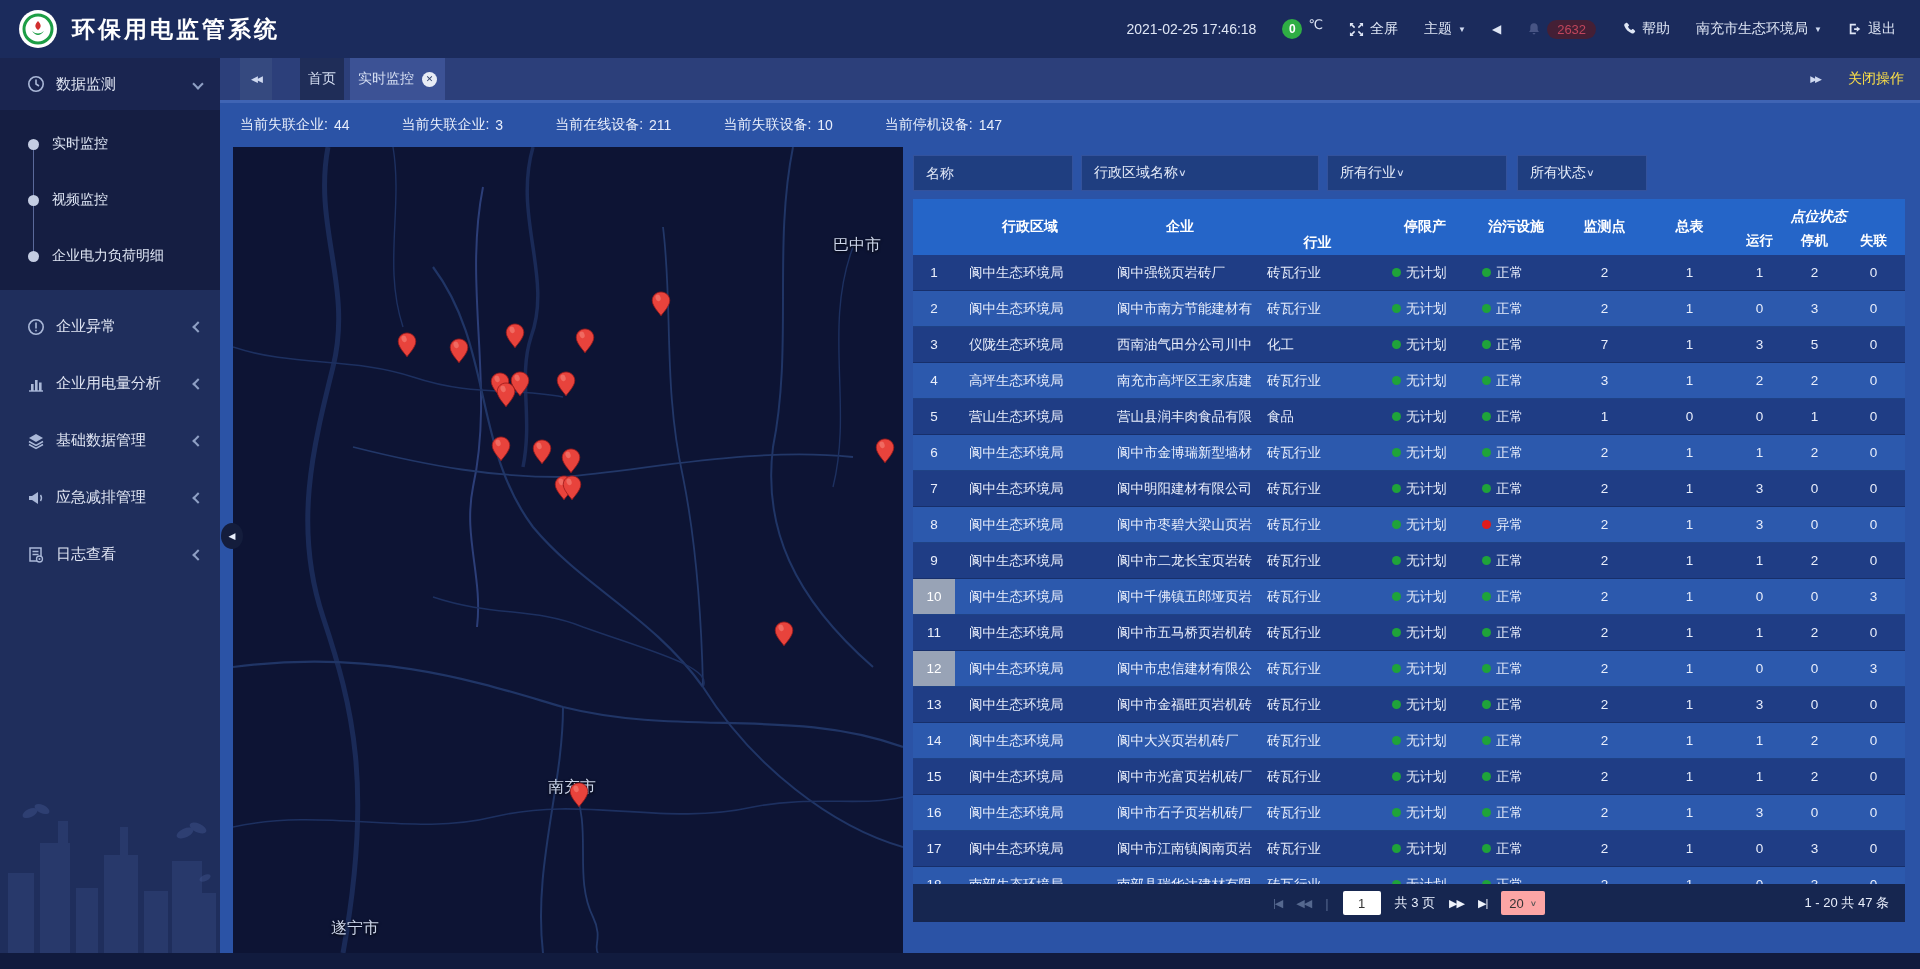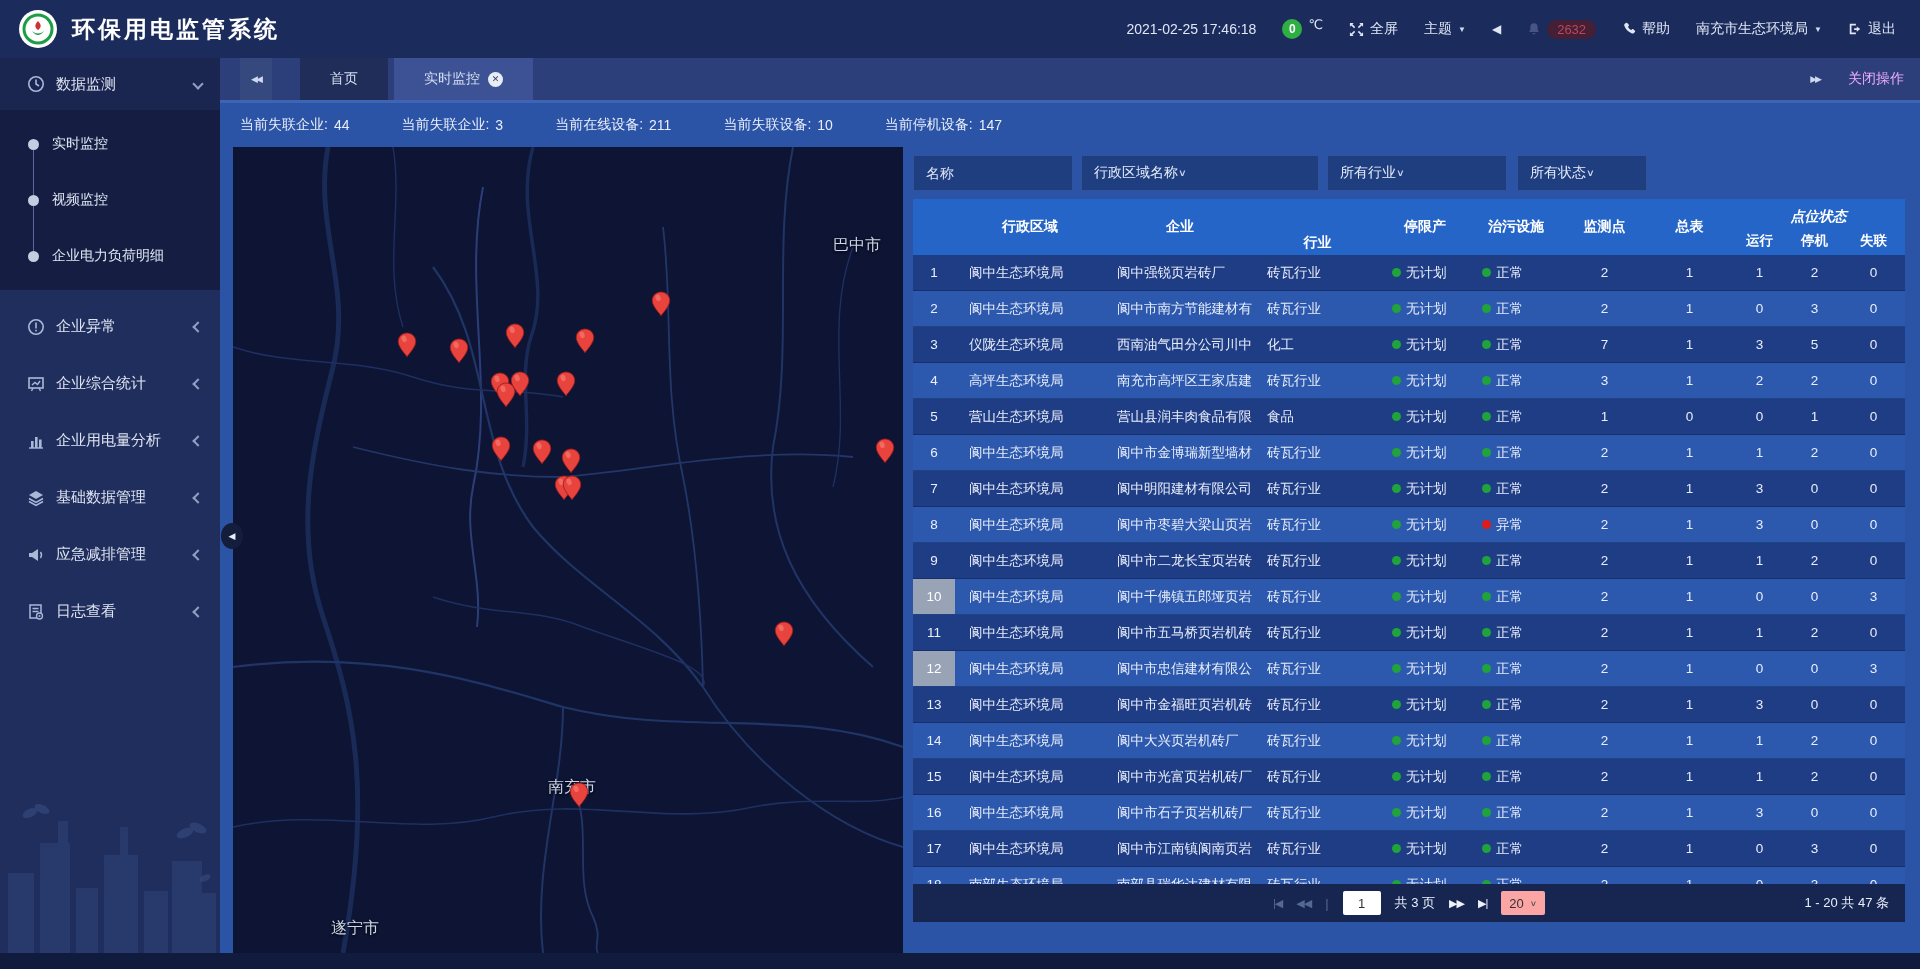--- a/index.html
+++ b/index.html
@@ -34,27 +34,27 @@
   .mi-icon { width:20px; margin-left:26px; display:flex; justify-content:center; color:#aab8d8; }
   .mi-label { margin-left:10px; font-size:15px; color:#dfe4f2; flex:1; }
   .chev { width:8px; height:8px; border-left:2px solid #8fa0c5; border-bottom:2px solid #8fa0c5; margin-right:18px; }
   .chev.down { transform:rotate(-45deg); }
   .chev.left { transform:rotate(45deg); }
   .skyline { position:absolute; bottom:0; left:0; }
 
   
   .tabbar { position:absolute; top:58px; left:220px; width:1700px; height:45px; background:#2c3f7a; border-bottom:3px solid #3f64b4; display:flex; align-items:center; z-index:5; }
   .tab-scroll { width:32px; height:42px; background:#35497f; color:#cfd9f0; display:flex; align-items:center; justify-content:center; font-size:9px; letter-spacing:-2px; margin-left:20px; cursor:pointer; }
-  .tab { height:42px; display:flex; align-items:center; padding:0 30px; font-size:14px; color:#d5def2; margin-left:24px; cursor:pointer; }
+  .tab { height:42px; display:flex; align-items:center; padding:0 8px; font-size:14px; color:#d5def2; margin-left:24px; cursor:pointer; }
   .tab.home { background:#1f2d58; margin-left:28px; }
   .tab.active { background:#3c5295; margin-left:6px; gap:8px; }
   .tab-close { width:15px; height:15px; border-radius:50%; background:#e8ecf5; color:#32436f; font-size:9px; display:flex; align-items:center; justify-content:center; }
   .tabbar-right { margin-left:auto; display:flex; align-items:center; gap:28px; padding-right:16px; }
   .tab-scroll-r { color:#cfd9f0; font-size:9px; letter-spacing:-2px; cursor:pointer; }
-  .close-ops { color:#f0abfc; font-size:14px; cursor:pointer; }
+  .close-ops { color:#fde047; font-size:14px; cursor:pointer; }
 
   
   .statsbar { position:absolute; top:103px; left:220px; width:1700px; height:44px; display:flex; align-items:center; padding-left:20px; gap:52px; color:#e8eefb; font-size:14px; }
   .stat { display:flex; gap:6px; align-items:center; }
 
   
   .map { position:absolute; left:233px; top:147px; width:670px; height:806px; background:#0d1434; overflow:hidden; }
   .map svg.roads { position:absolute; left:0; top:0; }
   .city-label { position:absolute; transform:translate(-50%,-50%); color:#cdd6ea; font-size:16px; text-shadow:0 1px 3px #000; z-index:3; white-space:nowrap; }
   .pin { position:absolute; width:20px; height:27px; z-index:4; cursor:pointer; }
@@ -205,31 +205,20 @@
     <div class="menu-items">
       <div class="menu-item">
         <span class="mi-icon">
           <svg width="18" height="18" viewBox="0 0 18 18">
               <circle cx="9" cy="9" r="7.2" fill="none" stroke="#aab8d8" stroke-width="1.6"></circle>
               <rect x="8.2" y="4.5" width="1.6" height="6" fill="#aab8d8"></rect>
               <rect x="8.2" y="11.8" width="1.6" height="1.6" fill="#aab8d8"></rect>
             </svg>
         </span>
         <span class="mi-label">企业异常</span>
-        <span class="chev left"></span>
-      </div>
-      <div class="menu-item">
-        <span class="mi-icon">
-          <svg width="18" height="18" viewBox="0 0 18 18">
-              <rect x="2" y="3" width="14" height="10" fill="none" stroke="#aab8d8" stroke-width="1.6"></rect>
-              <path d="M6 13 L4.5 16 M12 13 L13.5 16" stroke="#aab8d8" stroke-width="1.4"></path>
-              <path d="M5 10 L8 7.5 L10.5 9.5 L13 6" fill="none" stroke="#aab8d8" stroke-width="1.4"></path>
-            </svg>
-        </span>
-        <span class="mi-label">企业综合统计</span>
         <span class="chev left"></span>
       </div>
       <div class="menu-item">
         <span class="mi-icon">
           <svg width="18" height="18" viewBox="0 0 18 18">
               <path d="M2 16 H16" stroke="#aab8d8" stroke-width="1.4"></path>
               <rect x="4" y="9" width="2.6" height="7" fill="#aab8d8"></rect>
               <rect x="8" y="5" width="2.6" height="11" fill="#aab8d8"></rect>
               <rect x="12" y="7.5" width="2.6" height="8.5" fill="#aab8d8"></rect>
             </svg>

